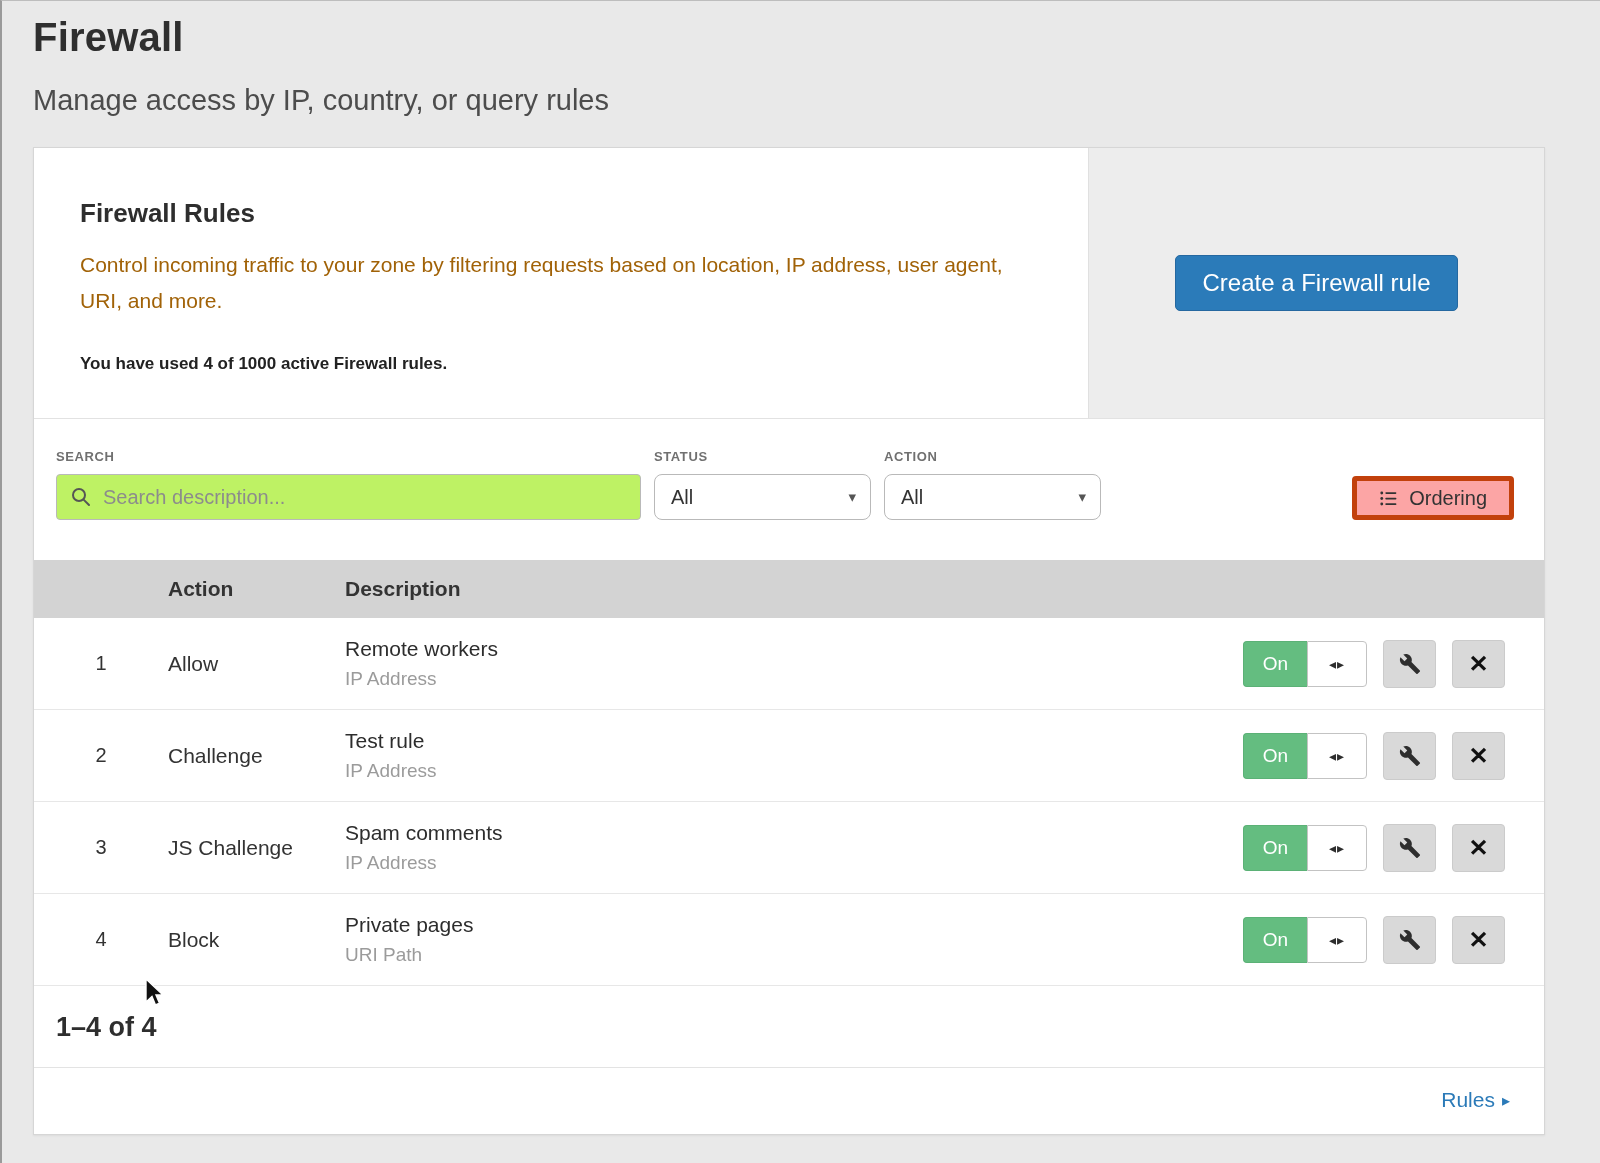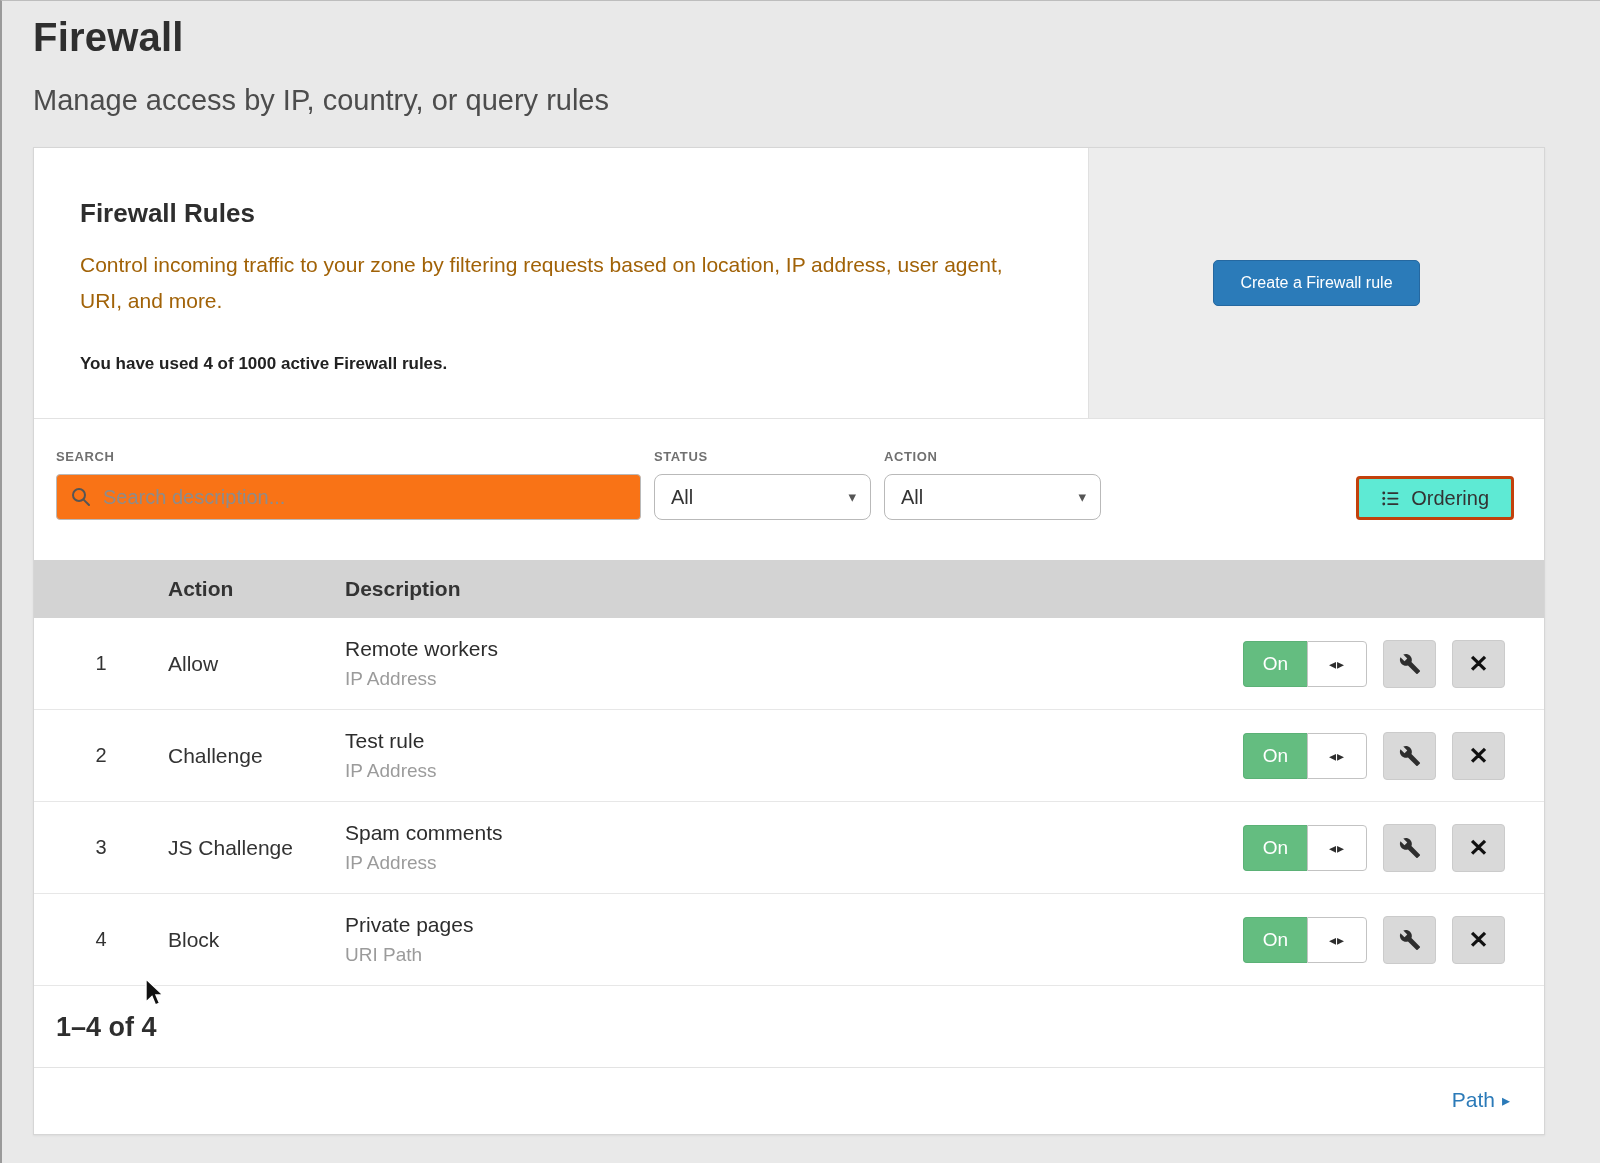--- a/index.html
+++ b/index.html
@@ -28,48 +28,48 @@
   .ch-left { flex: 1; padding: 50px 48px 44px 46px; }
   .ch-title { font-size: 26px; font-weight: 700; color: #2e2e2e; }
   .ch-desc { font-size: 21px; color: #a16207; line-height: 1.7; margin-top: 18px; max-width: 950px; }
   .ch-usage { font-size: 17px; color: #222; font-weight: 700; margin-top: 36px; }
   .ch-right {
     width: 456px; background: #ededed; border-left: 1px solid #e0e0e0;
     display: flex; align-items: center; justify-content: center;
   }
   .create-btn {
     background: #2b7bb9; border: 1px solid #2568a0; color: #fff;
-    font-family: inherit; font-size: 16px; font-weight: 400;
+    font-family: inherit; font-size: 24px; font-weight: 400;
     padding: 13px 26px; border-radius: 5px; cursor: pointer;
   }
 
   
   .filters { display: flex; align-items: flex-end; padding: 30px 30px 40px 22px; }
   .filter-label {
     font-size: 13px; color: #707070; letter-spacing: .6px;
     font-weight: 700; margin-bottom: 10px; text-transform: uppercase;
   }
   .search-block { width: 585px; }
   .search-wrap { position: relative; }
   .search-wrap svg { position: absolute; left: 14px; top: 12px; }
   .search-input {
     width: 100%; height: 46px; border: 1px solid #b9b9b9; border-radius: 4px;
     font-family: inherit; font-size: 20px; color: #444; padding: 0 14px 0 46px;
-    background: #f97316;
+    background: #bef264;
   }
   .search-input::placeholder { color: #8c8c8c; }
   .select-block { width: 217px; margin-left: 13px; }
   .select-box {
     height: 46px; border: 1px solid #b9b9b9; border-radius: 8px; background: #fff;
     display: flex; align-items: center; justify-content: space-between;
     padding: 0 14px 0 16px; font-size: 20px; color: #333; cursor: pointer;
   }
   .select-chevron { font-size: 15px; color: #555; }
   .ordering-btn {
-    margin-left: auto; height: 44px; background: #5eead4; border: 3px solid #c2410c;
+    margin-left: auto; height: 44px; background: #fca5a5; border: 5px solid #c2410c;
     border-radius: 4px; display: flex; align-items: center; gap: 11px; padding: 0 22px;
     font-family: inherit; font-size: 20px; color: #333; cursor: pointer;
   }
 
   
   .tgrid { display: grid; grid-template-columns: 134px 177px 1fr 310px; align-items: center; }
   .thead { background: #d3d3d3; height: 58px; font-size: 21px; font-weight: 700; color: #333; }
   .trow { height: 92px; border-bottom: 1px solid #e7e7e7; background: #fff; }
   .cell.num { text-align: center; font-size: 20px; color: #333; }
   .cell.action { font-size: 21px; color: #333; }
@@ -257,21 +257,21 @@
       </button>
       <button class="icon-btn">
         <span class="x-glyph">✕</span>
       </button>
     </div>
   </div>
 
   <div class="pagination">1–4 of 4</div>
   <div class="help-row">
     <a class="help-link">
-      <span>Path</span>
+      <span>Rules</span>
       <span class="help-arrow">▸</span>
     </a>
   </div>
 </div>
 
 <svg class="mouse-cursor" width="22" height="30" viewBox="0 0 22 30">
   <path d="M2 1 L2 24 L8 18.5 L11.5 27 L15.5 25.2 L12 17 L19 17 Z" fill="#111" stroke="#fff" stroke-width="1.4"></path>
 </svg>
 
 </body></html>

